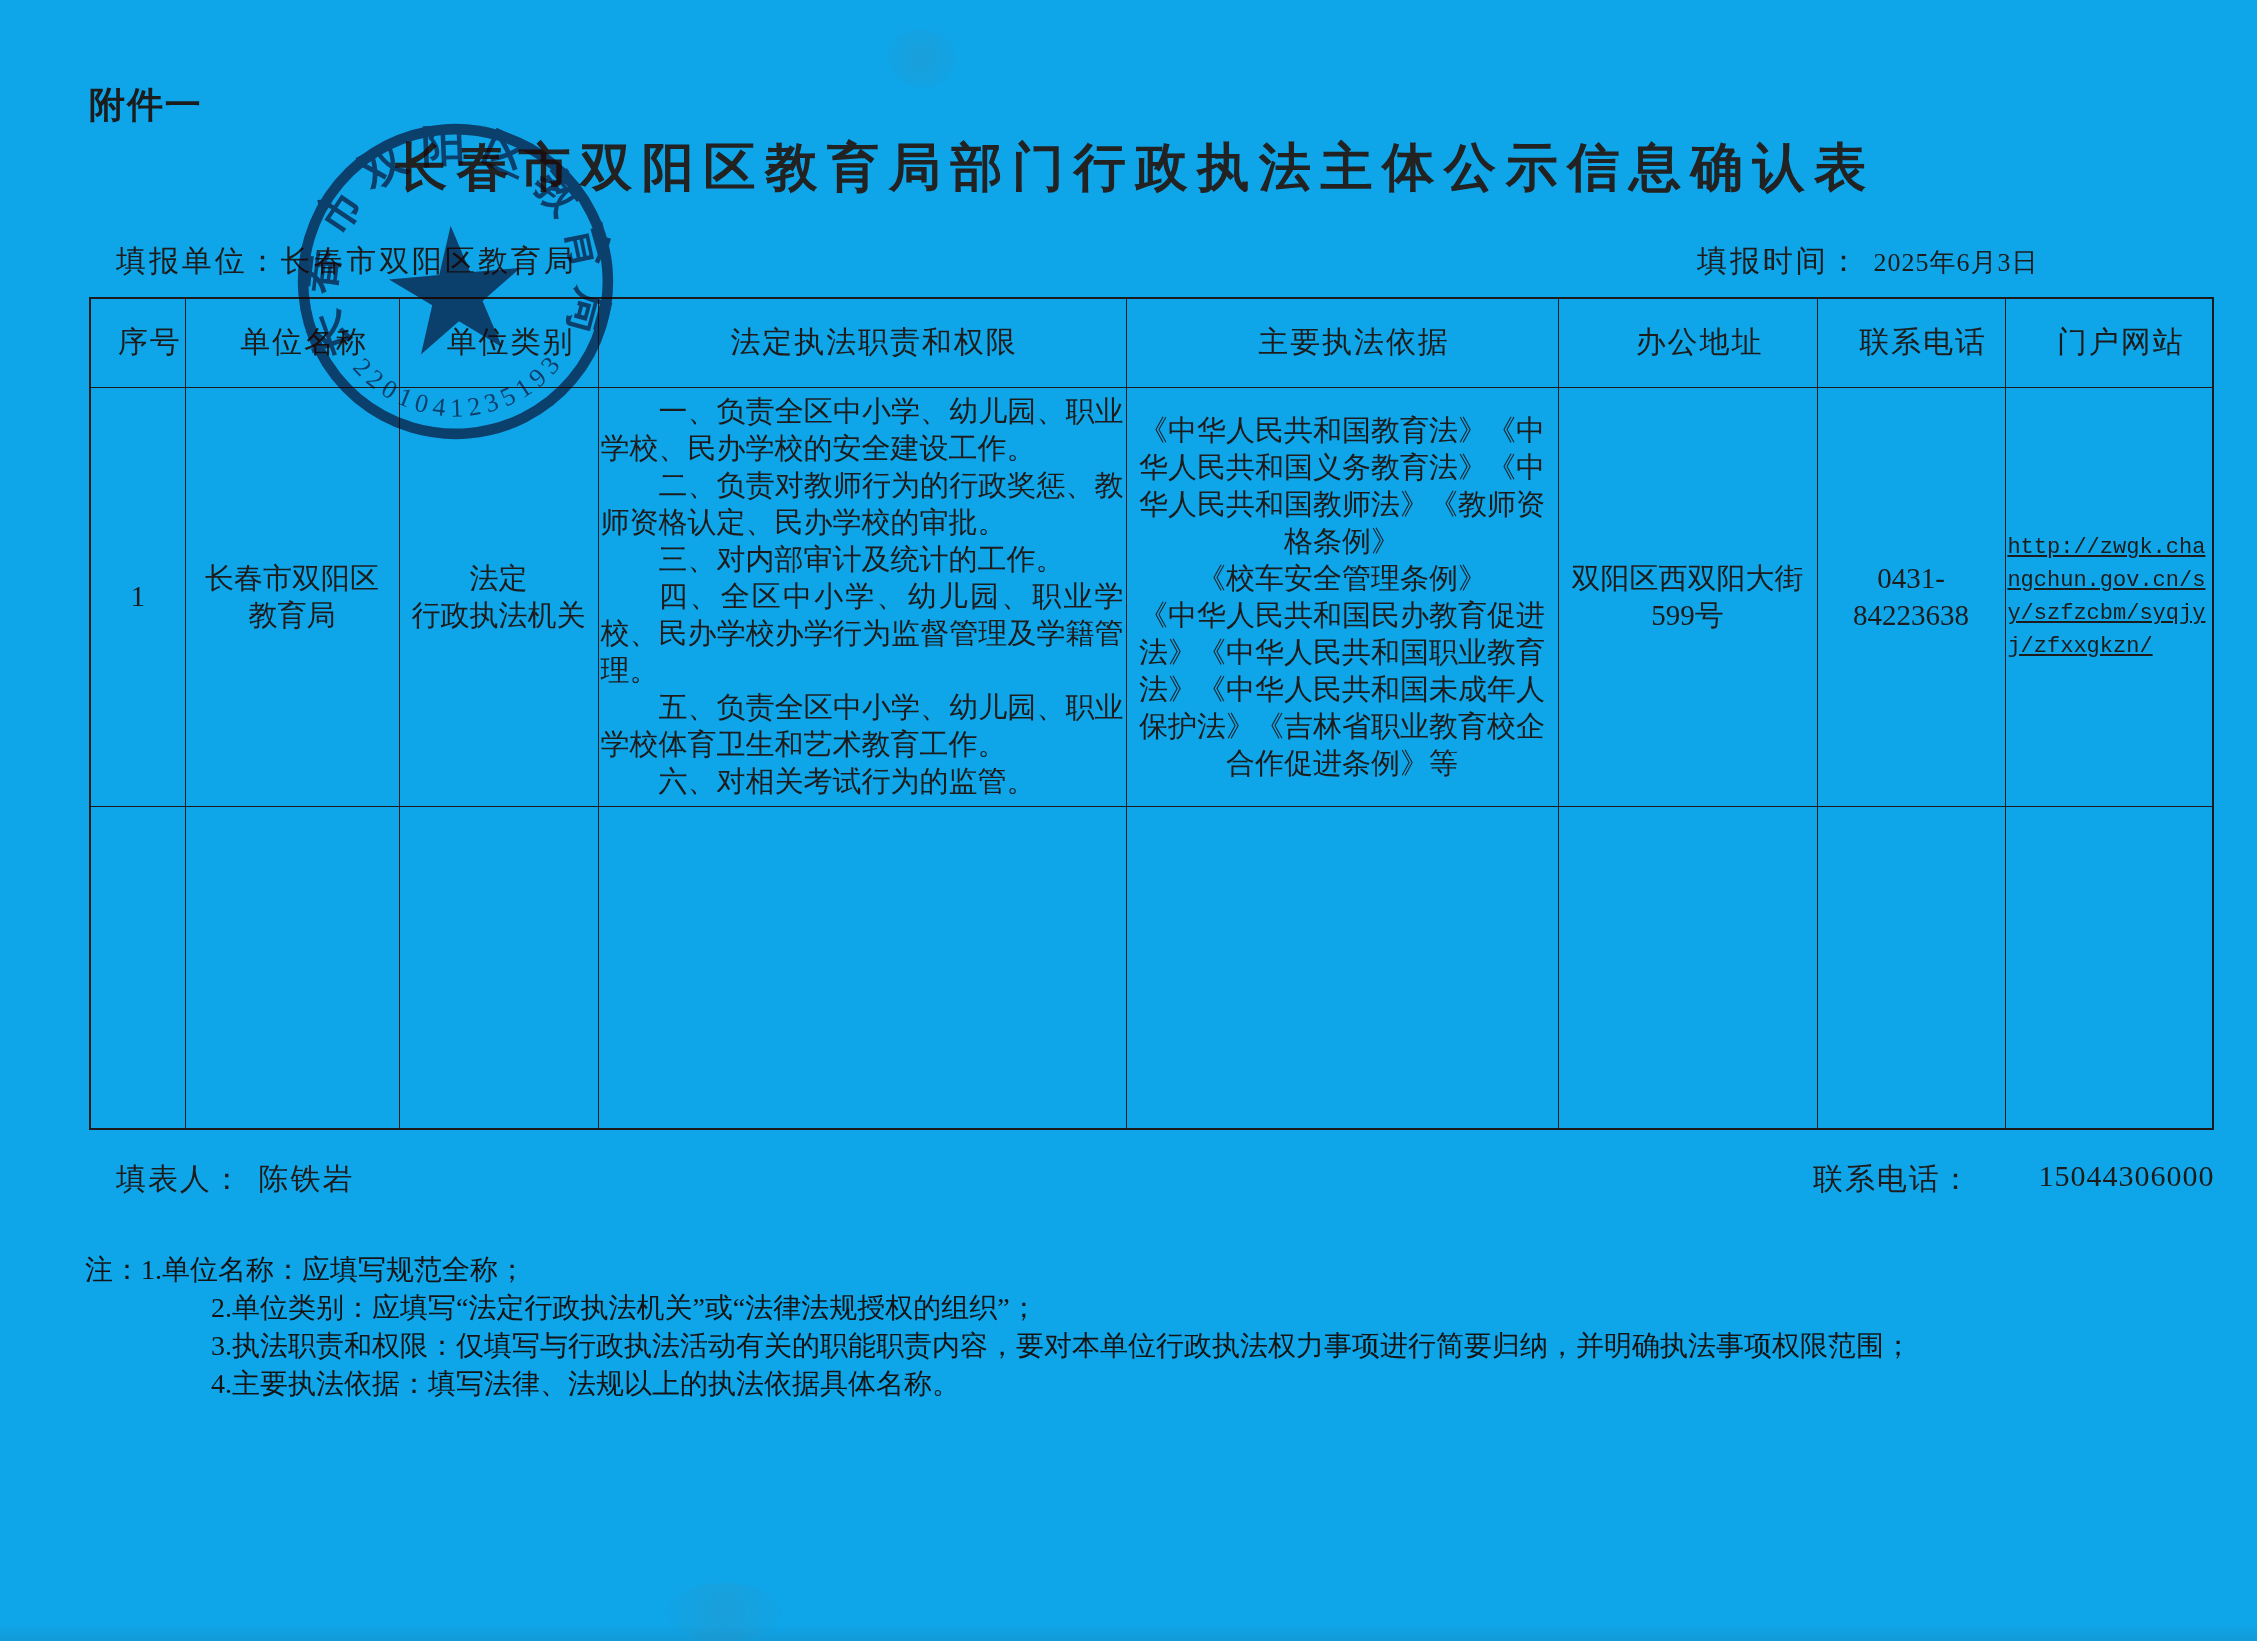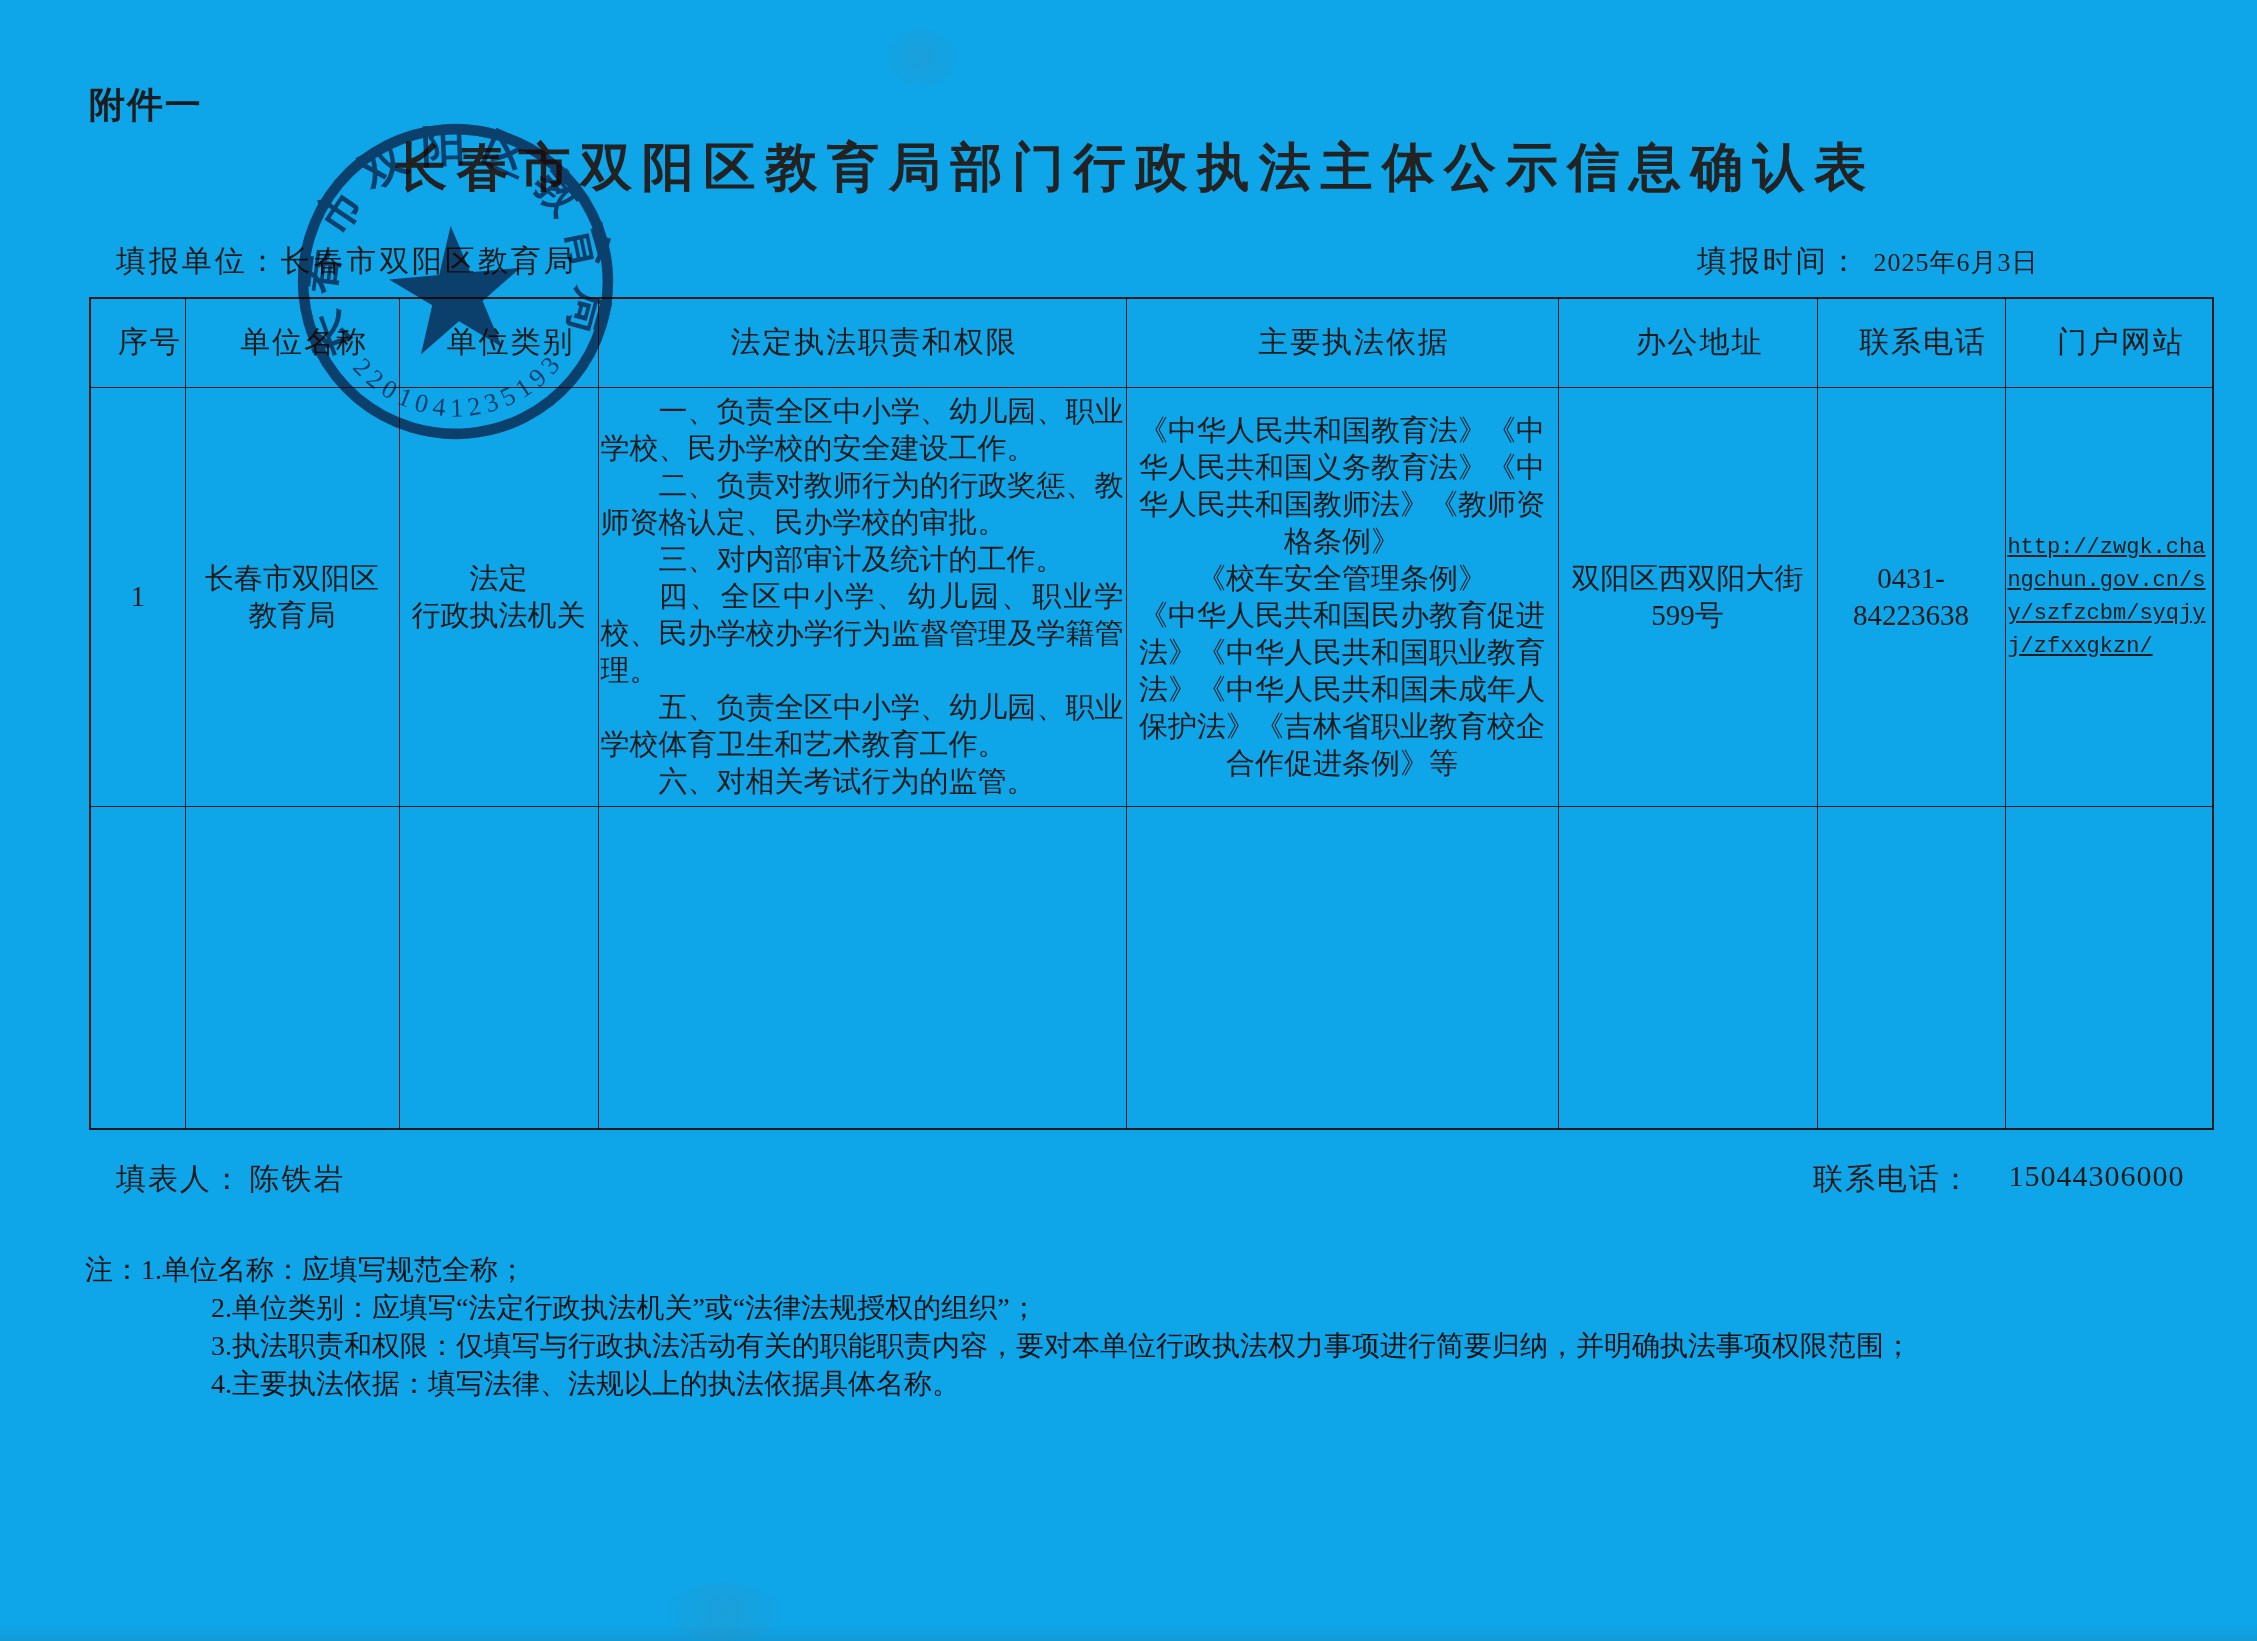--- a/index.html
+++ b/index.html
@@ -70,22 +70,22 @@
   }
   .cell-basis p { margin: 0; line-height: 37px; text-align: center; }
   .cell-website a, .cell-website .url {
     font-family: "Liberation Mono", "DejaVu Sans Mono", monospace;
     font-size: 22px; line-height: 33px;
     color: #1c1c1c; text-decoration: underline;
     word-break: break-all; display: inline-block; text-align: left;
   }
   
   .footer-row { position: absolute; left: 0; top: 1159px; width: 2257px; font-size: 30px; letter-spacing: 1.9px; }
-  .footer-filler { position: absolute; left: 116px; display: flex; gap: 6px; }
-  .footer-phone { position: absolute; left: 1813px; display: flex; gap: 36px; }
+  .footer-filler { position: absolute; left: 116px; display: flex; gap: 15px; }
+  .footer-phone { position: absolute; left: 1813px; display: flex; gap: 66px; }
   .footer-phone .phone-value { letter-spacing: 1px; }
 
   
   .notes { position: absolute; left: 85px; top: 1251px; font-size: 28px; line-height: 38px; color: #141414; }
   .note-line { white-space: nowrap; }
   .note-line.indented { margin-left: 126px; }
 
   
   .seal {
     position: absolute; left: 280px; top: 106px;

